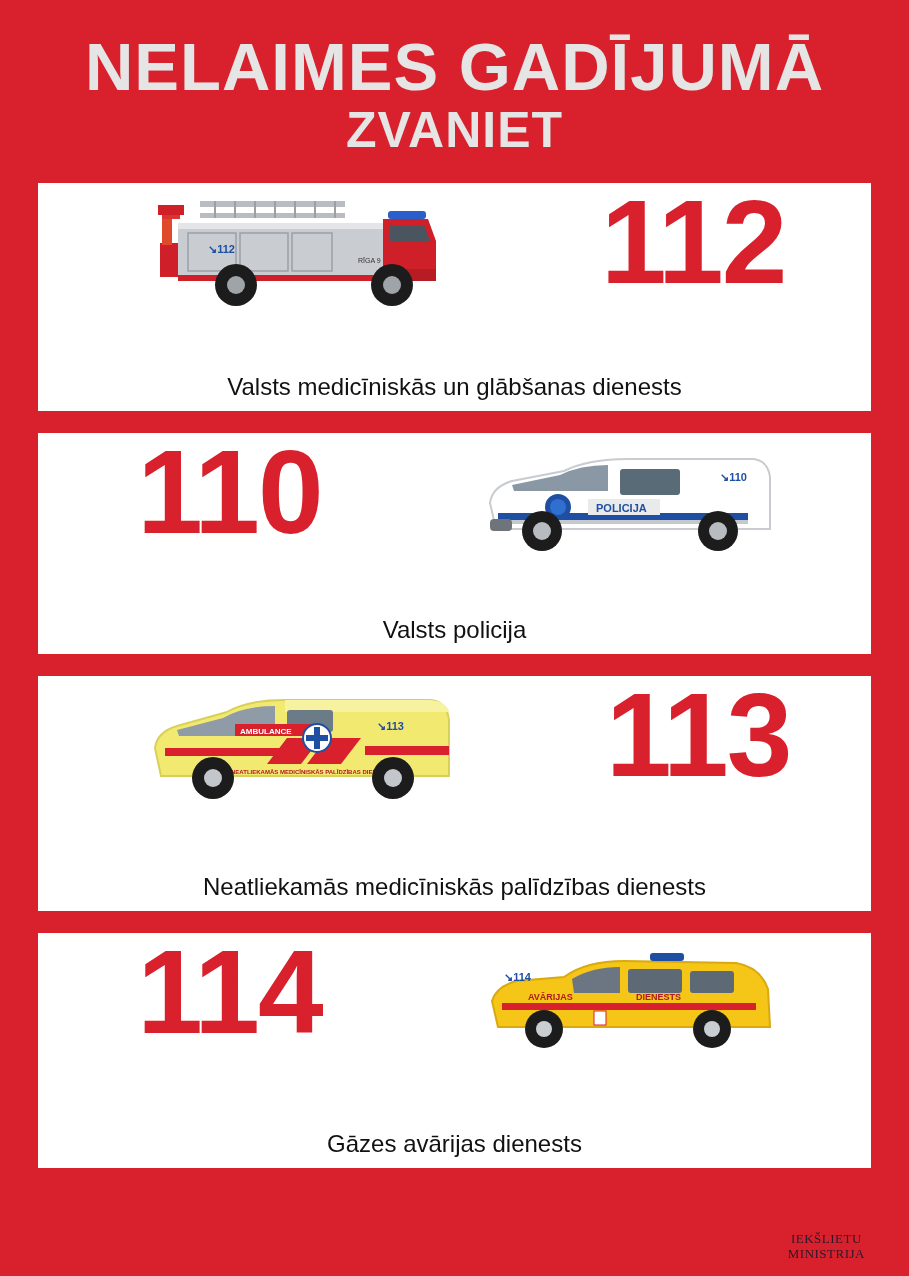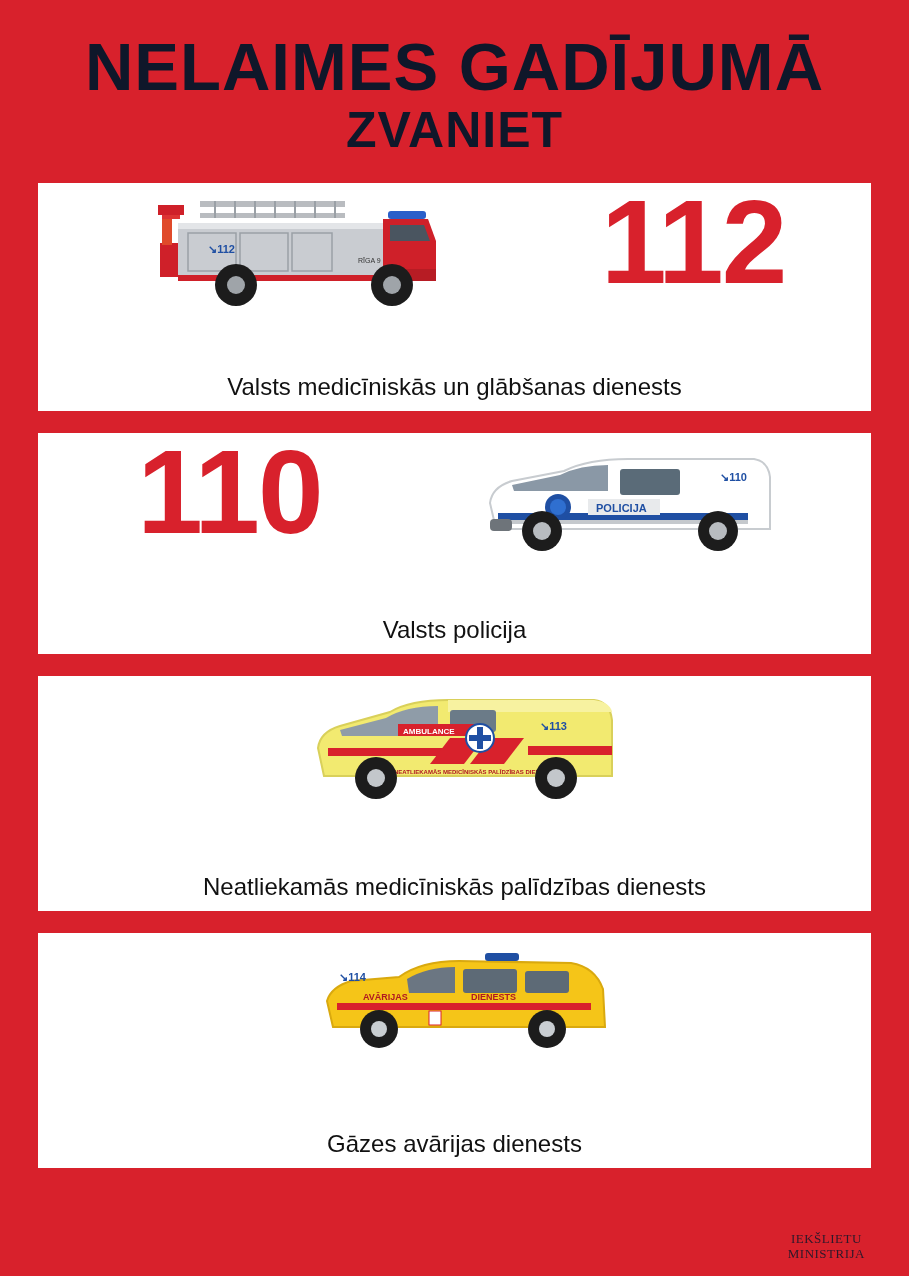--- a/index.html
+++ b/index.html
@@ -21,21 +21,21 @@
     background: #D8212C;
     position: relative;
     box-sizing: border-box;
     padding: 0 38px;
   }
 
   
   .header {
     padding-top: 34px;
     text-align: center;
-    color: #0f172a;
+    color: #e5e5e5;
     font-weight: bold;
     letter-spacing: 1px;
     line-height: 0.98;
   }
   .header .line1 {
     font-size: 67px;
     display: block;
     white-space: nowrap;
   }
   .header .line2 {
@@ -252,28 +252,30 @@
           <text x="96" y="98" font-size="6" fill="#b01822" font-family="Liberation Sans, sans-serif" font-weight="bold">NEATLIEKAMĀS MEDICĪNISKĀS PALĪDZĪBAS DIENESTS</text>
 
           <text class="veh-label" x="242" y="54" font-size="14">↘113</text>
 
           <circle cx="78" cy="102" r="21" fill="#1c1c1c"></circle>
           <circle cx="78" cy="102" r="9" fill="#c3c7cb"></circle>
           <circle cx="258" cy="102" r="21" fill="#1c1c1c"></circle>
           <circle cx="258" cy="102" r="9" fill="#c3c7cb"></circle>
         </svg>
       </div>
+      <div class="big-number">113</div>
     </div>
     <div class="captions">
       <div class="cap-normal">Neatliekamās medicīniskās palīdzības dienests</div>
     </div>
   </div>
 
   <div class="card card-114">
     <div class="card-body">
+      <div class="big-number">114</div>
       <div class="vehicle">
         <svg width="320" height="140" viewBox="0 0 320 140">
 
           <path d="M30 94 L24 68 Q28 54 48 48 L96 44 Q118 28 156 28 L268 30 Q292 34 300 56 L302 94 Z" fill="#f5c518" stroke="#d9a90f" stroke-width="2"></path>
 
           <path d="M104 46 Q124 34 152 34 L152 60 L106 60 Z" fill="#6b7682"></path>
           <rect x="160" y="36" width="54" height="24" rx="3" fill="#5d6a76"></rect>
           <rect x="222" y="38" width="44" height="22" rx="3" fill="#5d6a76"></rect>
 
           <rect x="182" y="20" width="34" height="8" rx="3" fill="#1f4fa3"></rect>

